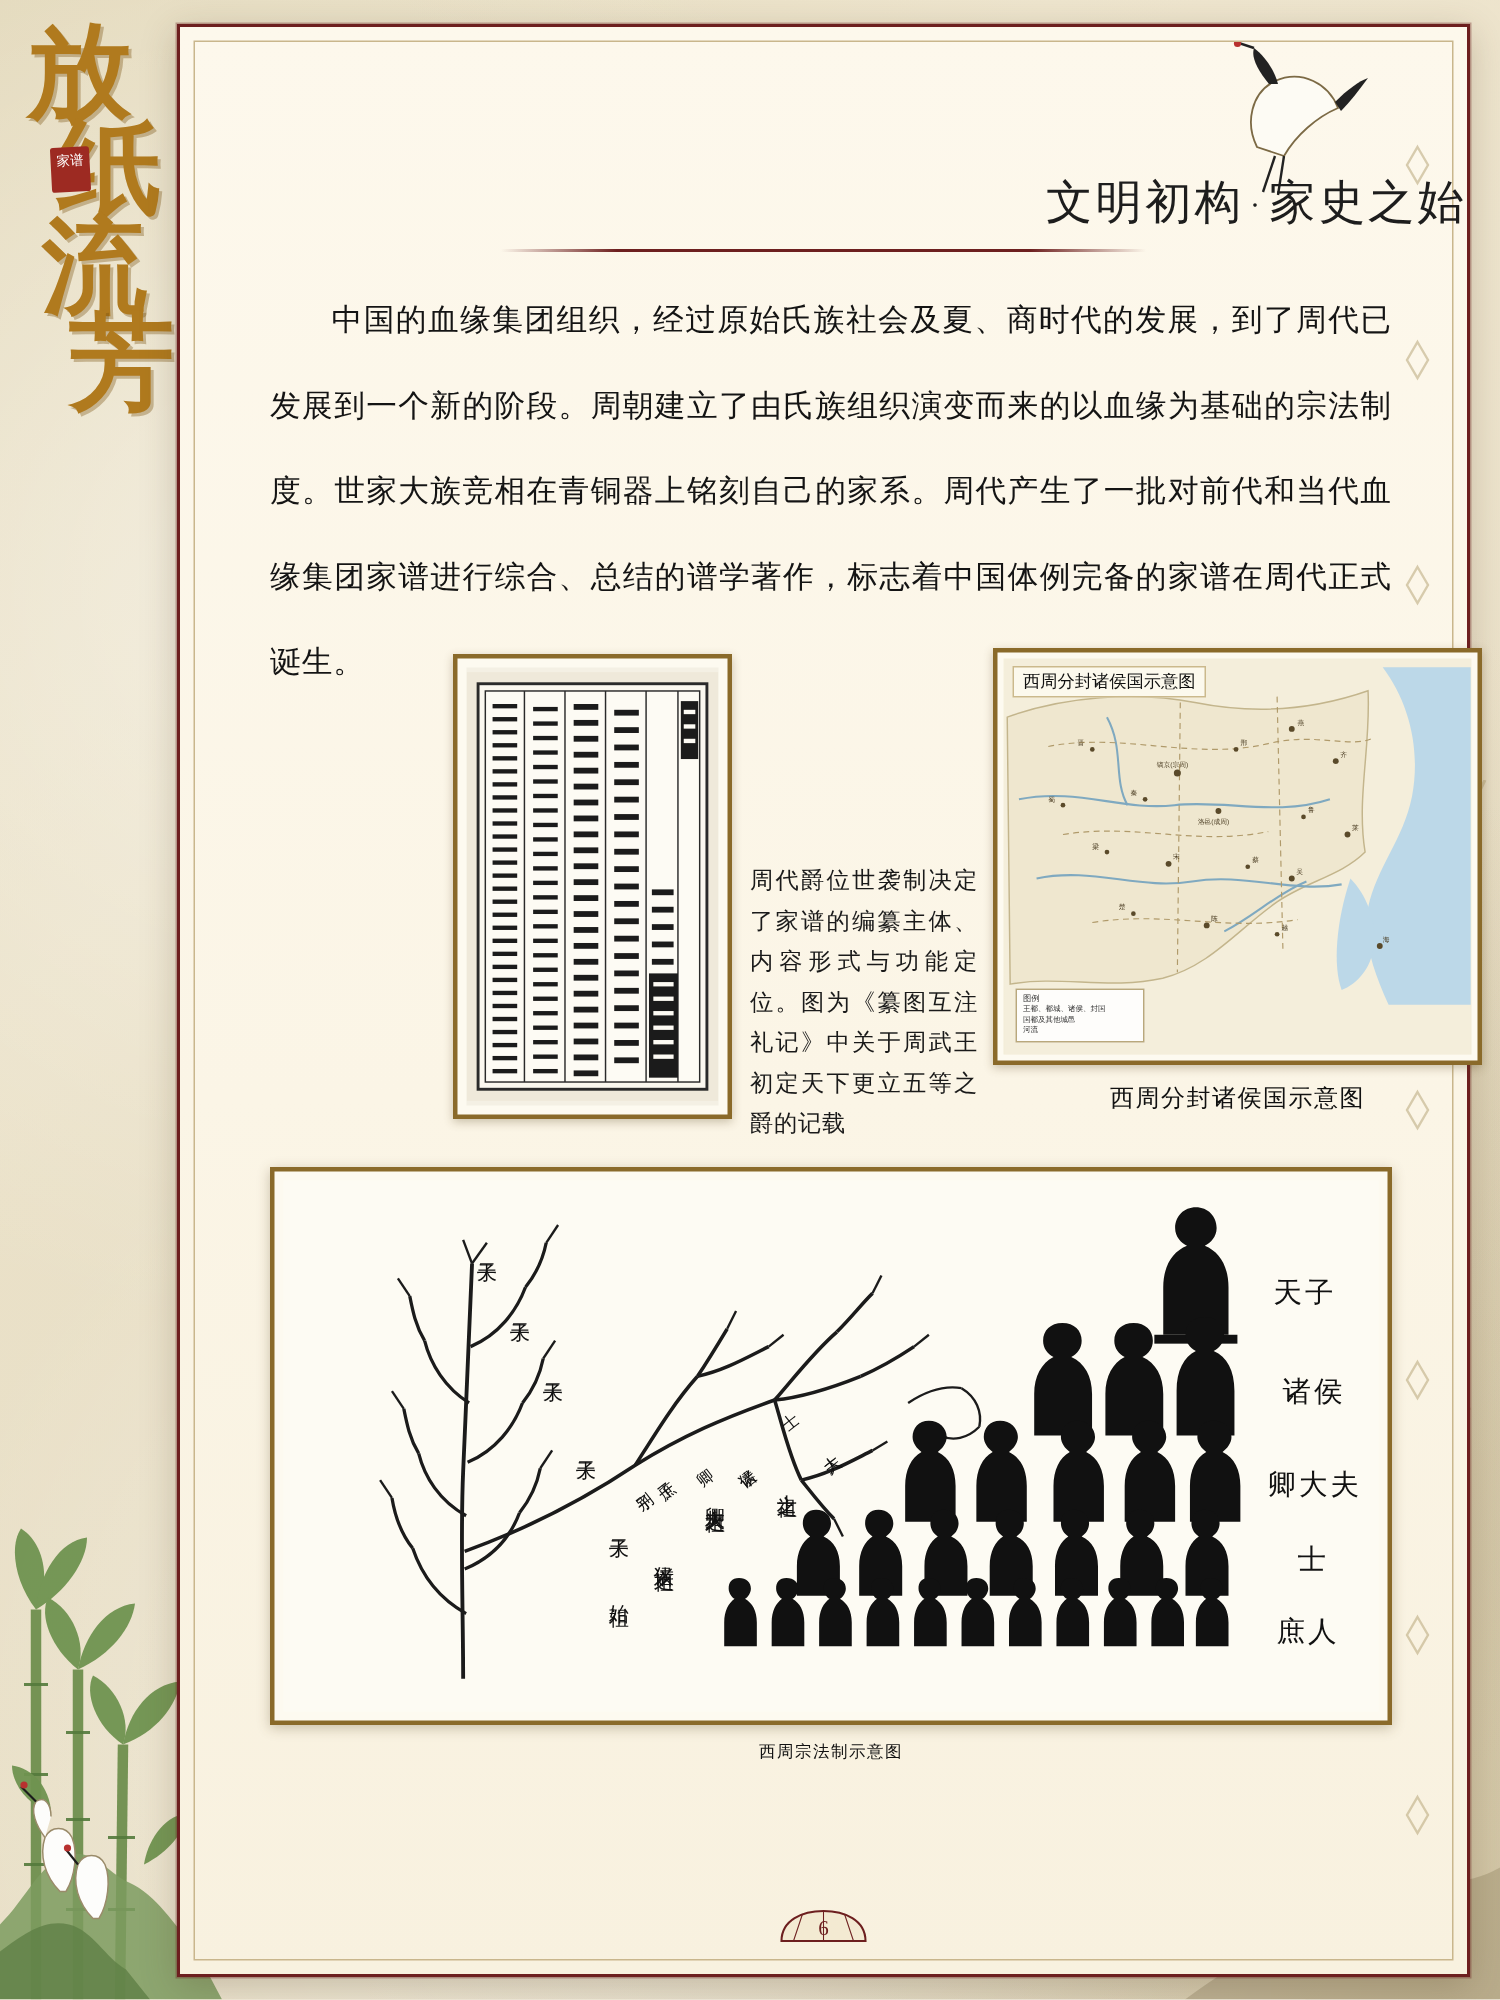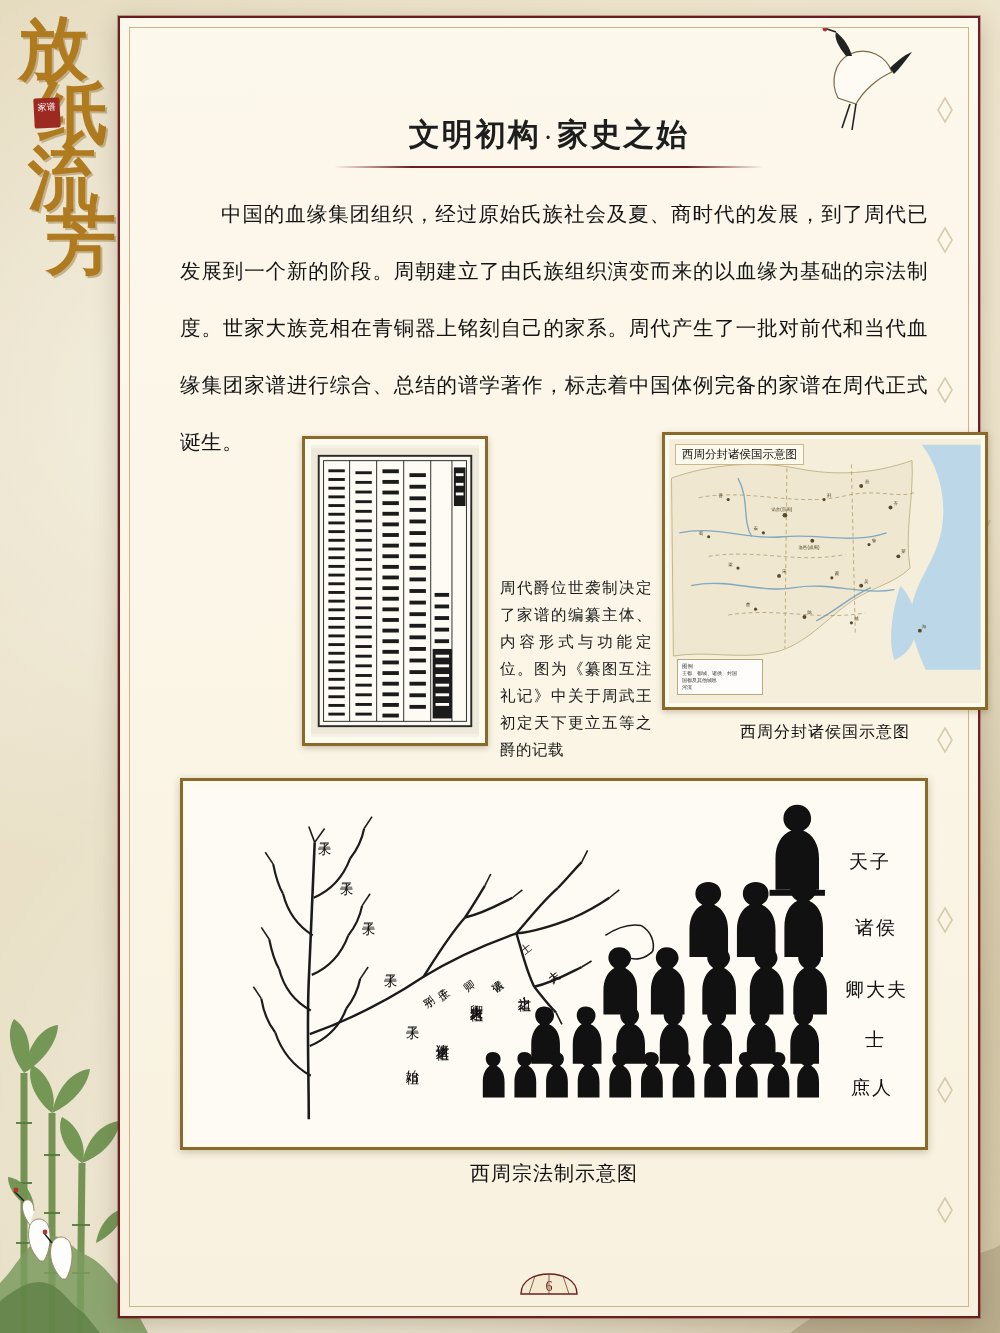--- a/index.html
+++ b/index.html
@@ -78,22 +78,22 @@
     content:""; position:absolute; left:50%; transform:translateX(-50%);
     width:1px; height:9px; background:#6d1f1f;
   }
   .mh-sub:before{ top:-12px; }
   .mh-sub:after{ bottom:-12px; }
 
   
   .crane-top { position:absolute; right:64px; top:10px; width:120px; height:110px; }
 
   .headline {
-    position:absolute; left:0; right:0; top:96px; text-align:center;
-    font-size:31px; font-weight:700; color:#1d1d1d;
+    position:absolute; left:0; right:0; top:96px; text-align:right;
+    font-size:31px; font-weight:400; color:#1d1d1d;
     font-family:"Liberation Serif", serif; letter-spacing:2px;
   }
   .headline .dot { font-size:20px; vertical-align:middle; padding:0 4px; }
   .headline-rule {
     position:absolute; left:50%; transform:translateX(-50%); top:148px;
     width:430px; height:2px;
     background:linear-gradient(90deg, rgba(109,31,31,0) 0%, #6d1f1f 18%, #6d1f1f 82%, rgba(109,31,31,0) 100%);
   }
 
   .body-text {
@@ -143,21 +143,21 @@
 
   
   .fig-big {
     position:absolute; left:60px; top:760px; width:748px; height:372px;
     background:#fdfaf0; border:3px solid #8a6a2a; padding:6px;
     box-shadow:0 2px 8px rgba(90,70,30,.3);
   }
   .fig-big .surf { width:100%; height:100%; position:relative; background:#fdfbf3; overflow:hidden; }
   .fig-big-caption {
     position:absolute; left:60px; top:1142px; width:748px; text-align:center;
-    font-size:20px; color:#111; letter-spacing:1px;
+    font-size:11px; color:#111; letter-spacing:1px;
   }
 
   .tree-label {
     position:absolute; writing-mode:vertical-rl; text-orientation:upright;
     font-size:13.5px; color:#111; letter-spacing:1px;
   }
   .tier-label {
     position:absolute; font-size:19px; color:#111; letter-spacing:2px;
   }
 

